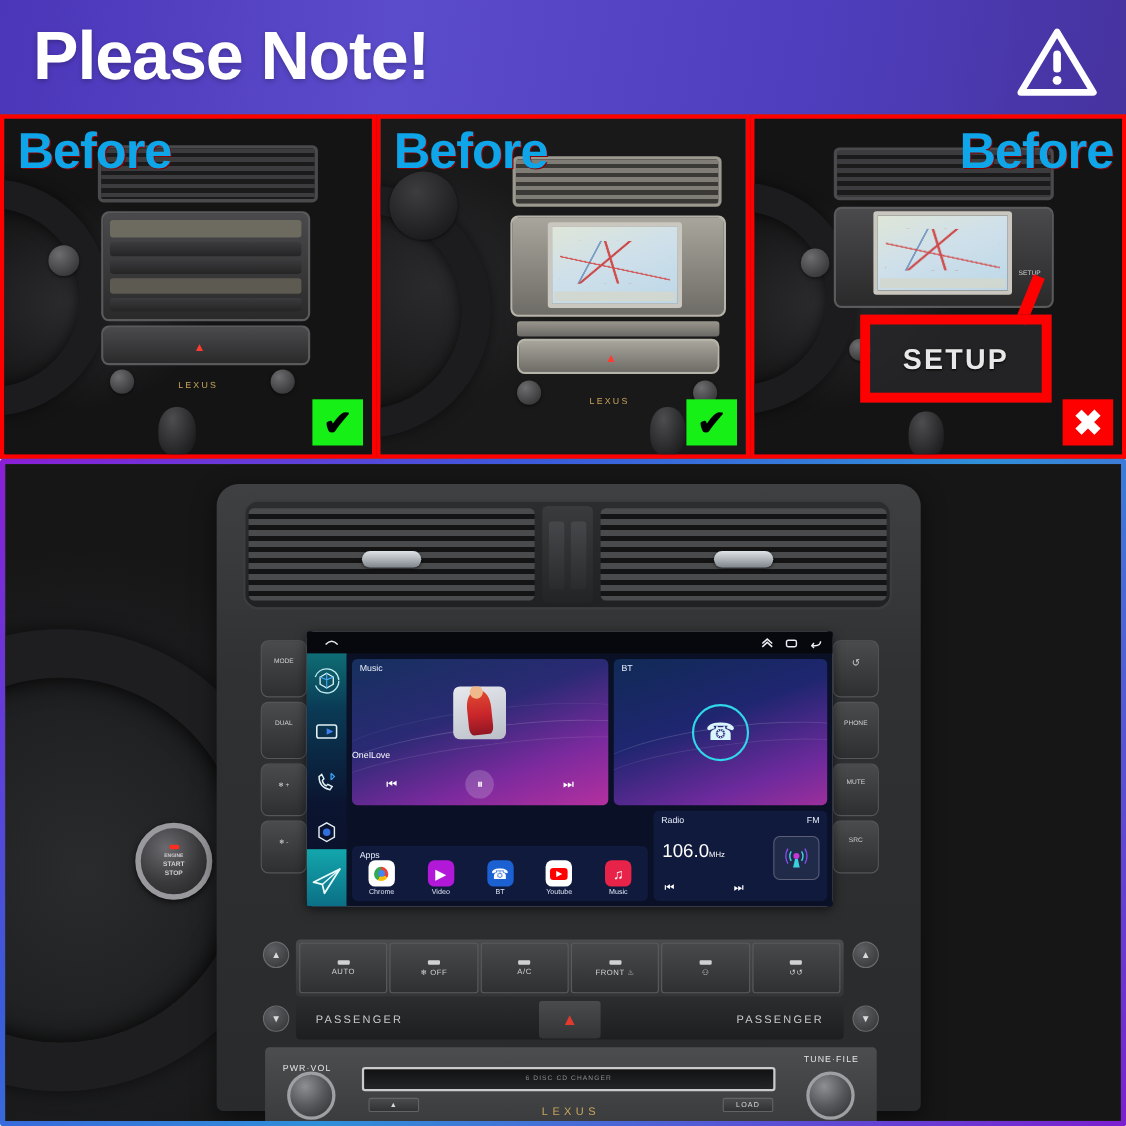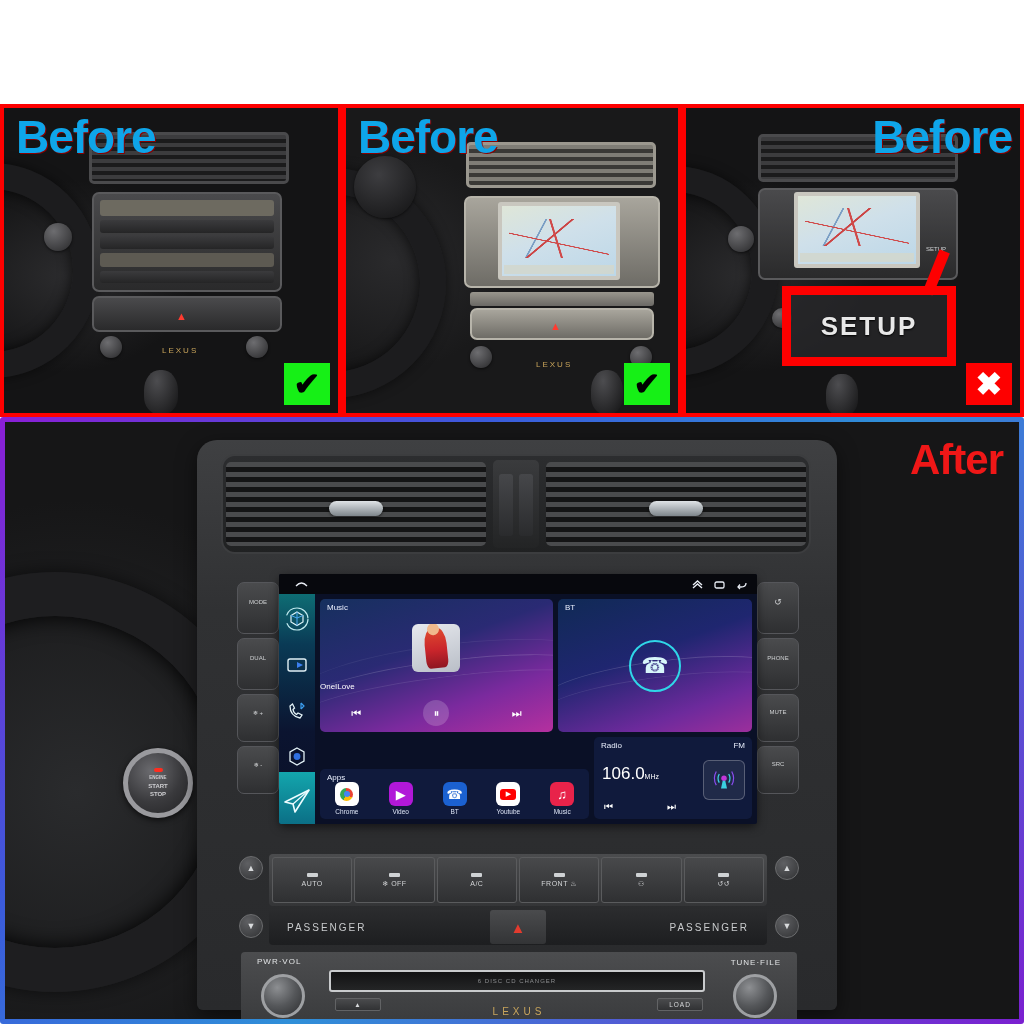--- a/index.html
+++ b/index.html
@@ -239,20 +239,30 @@
               justify-content:center; font-size:6.5px; color:#d7d9db; letter-spacing:1px; }
   .lexus-b { position:absolute; left:50%; transform:translateX(-50%); bottom:7px;
              font-size:10px; color:#c9a55c; letter-spacing:4px; }
   svg { display:block; }
 </style>
 </head>
 <body>
 
 <div class="page">
 
+  <div class="header">
+    <div class="header-title">Please Note!</div>
+    <div class="warn-tri">
+      <svg viewBox="0 0 74 64" width="74" height="64">
+        <path d="M37 5 L70 60 H4 Z" fill="none" stroke="#ffffff" stroke-width="6" stroke-linejoin="round"></path>
+        <rect x="33.5" y="22" width="7" height="20" rx="3.5" fill="#fff"></rect>
+        <circle cx="37" cy="49" r="4" fill="#fff"></circle>
+      </svg>
+    </div>
+  </div>
 
   <div class="before-row">
 
     <div class="bcell">
       <div class="dash d-dark">
         <div class="wheel" style="left:-120px; top:55px; width:215px; height:215px;"></div>
         <div class="knob" style="left:40px; top:115px; width:28px; height:28px;"></div>
         <div class="vents" style="left:85px; top:24px; width:200px; height:52px;"></div>
         <div class="stack" style="left:88px; top:84px; width:190px; height:100px;"></div>
         <div class="ctrlrow" style="left:96px; top:92px; width:174px; height:16px; background:#6d6a60;"></div>
@@ -312,21 +322,20 @@
         <span class="setup-text">SETUP</span>
       </div>
       <div class="blabel bl-right">Before</div>
       <div class="badge badge-no">✖</div>
     </div>
   </div>
 
   <div class="after">
     <div class="after-inner">
 
-      <div class="after-label">After</div>
 
       <div class="a-wheel"></div>
       <div class="a-startstop">
         <span class="ss-dot"></span>
         <span class="ss-t small">ENGINE</span>
         <span class="ss-t">START</span>
         <span class="ss-t">STOP</span>
       </div>
 
       <div class="a-bezel"></div>
@@ -557,21 +566,21 @@
       <div class="arrbtn" style="left:770px; top:434px;">▲</div>
       <div class="arrbtn" style="left:770px; top:492px;">▼</div>
 
       <div class="secrow">
         <span class="secrow-t">PASSENGER</span>
         <span class="haz">▲</span>
         <span class="secrow-t">PASSENGER</span>
       </div>
 
       <div class="cdpanel">
-        <span class="cd-lab" style="left:16px; top:5px;">PWR·VOL</span>
+        <span class="cd-lab" style="left:16px; top:15px;">PWR·VOL</span>
         <span class="cd-lab" style="right:16px; top:6px;">TUNE·FILE</span>
         <div class="cd-knob" style="left:20px;"></div>
         <div class="cd-knob" style="right:20px;"></div>
         <div class="cd-slot">
           <span class="cd-slot-t">6 DISC CD CHANGER</span>
         </div>
         <div class="cd-small" style="left:94px; top:46px; width:46px;">▲</div>
         <div class="cd-small" style="right:94px; top:46px; width:46px;">LOAD</div>
         <span class="lexus-b">LEXUS</span>
       </div>

